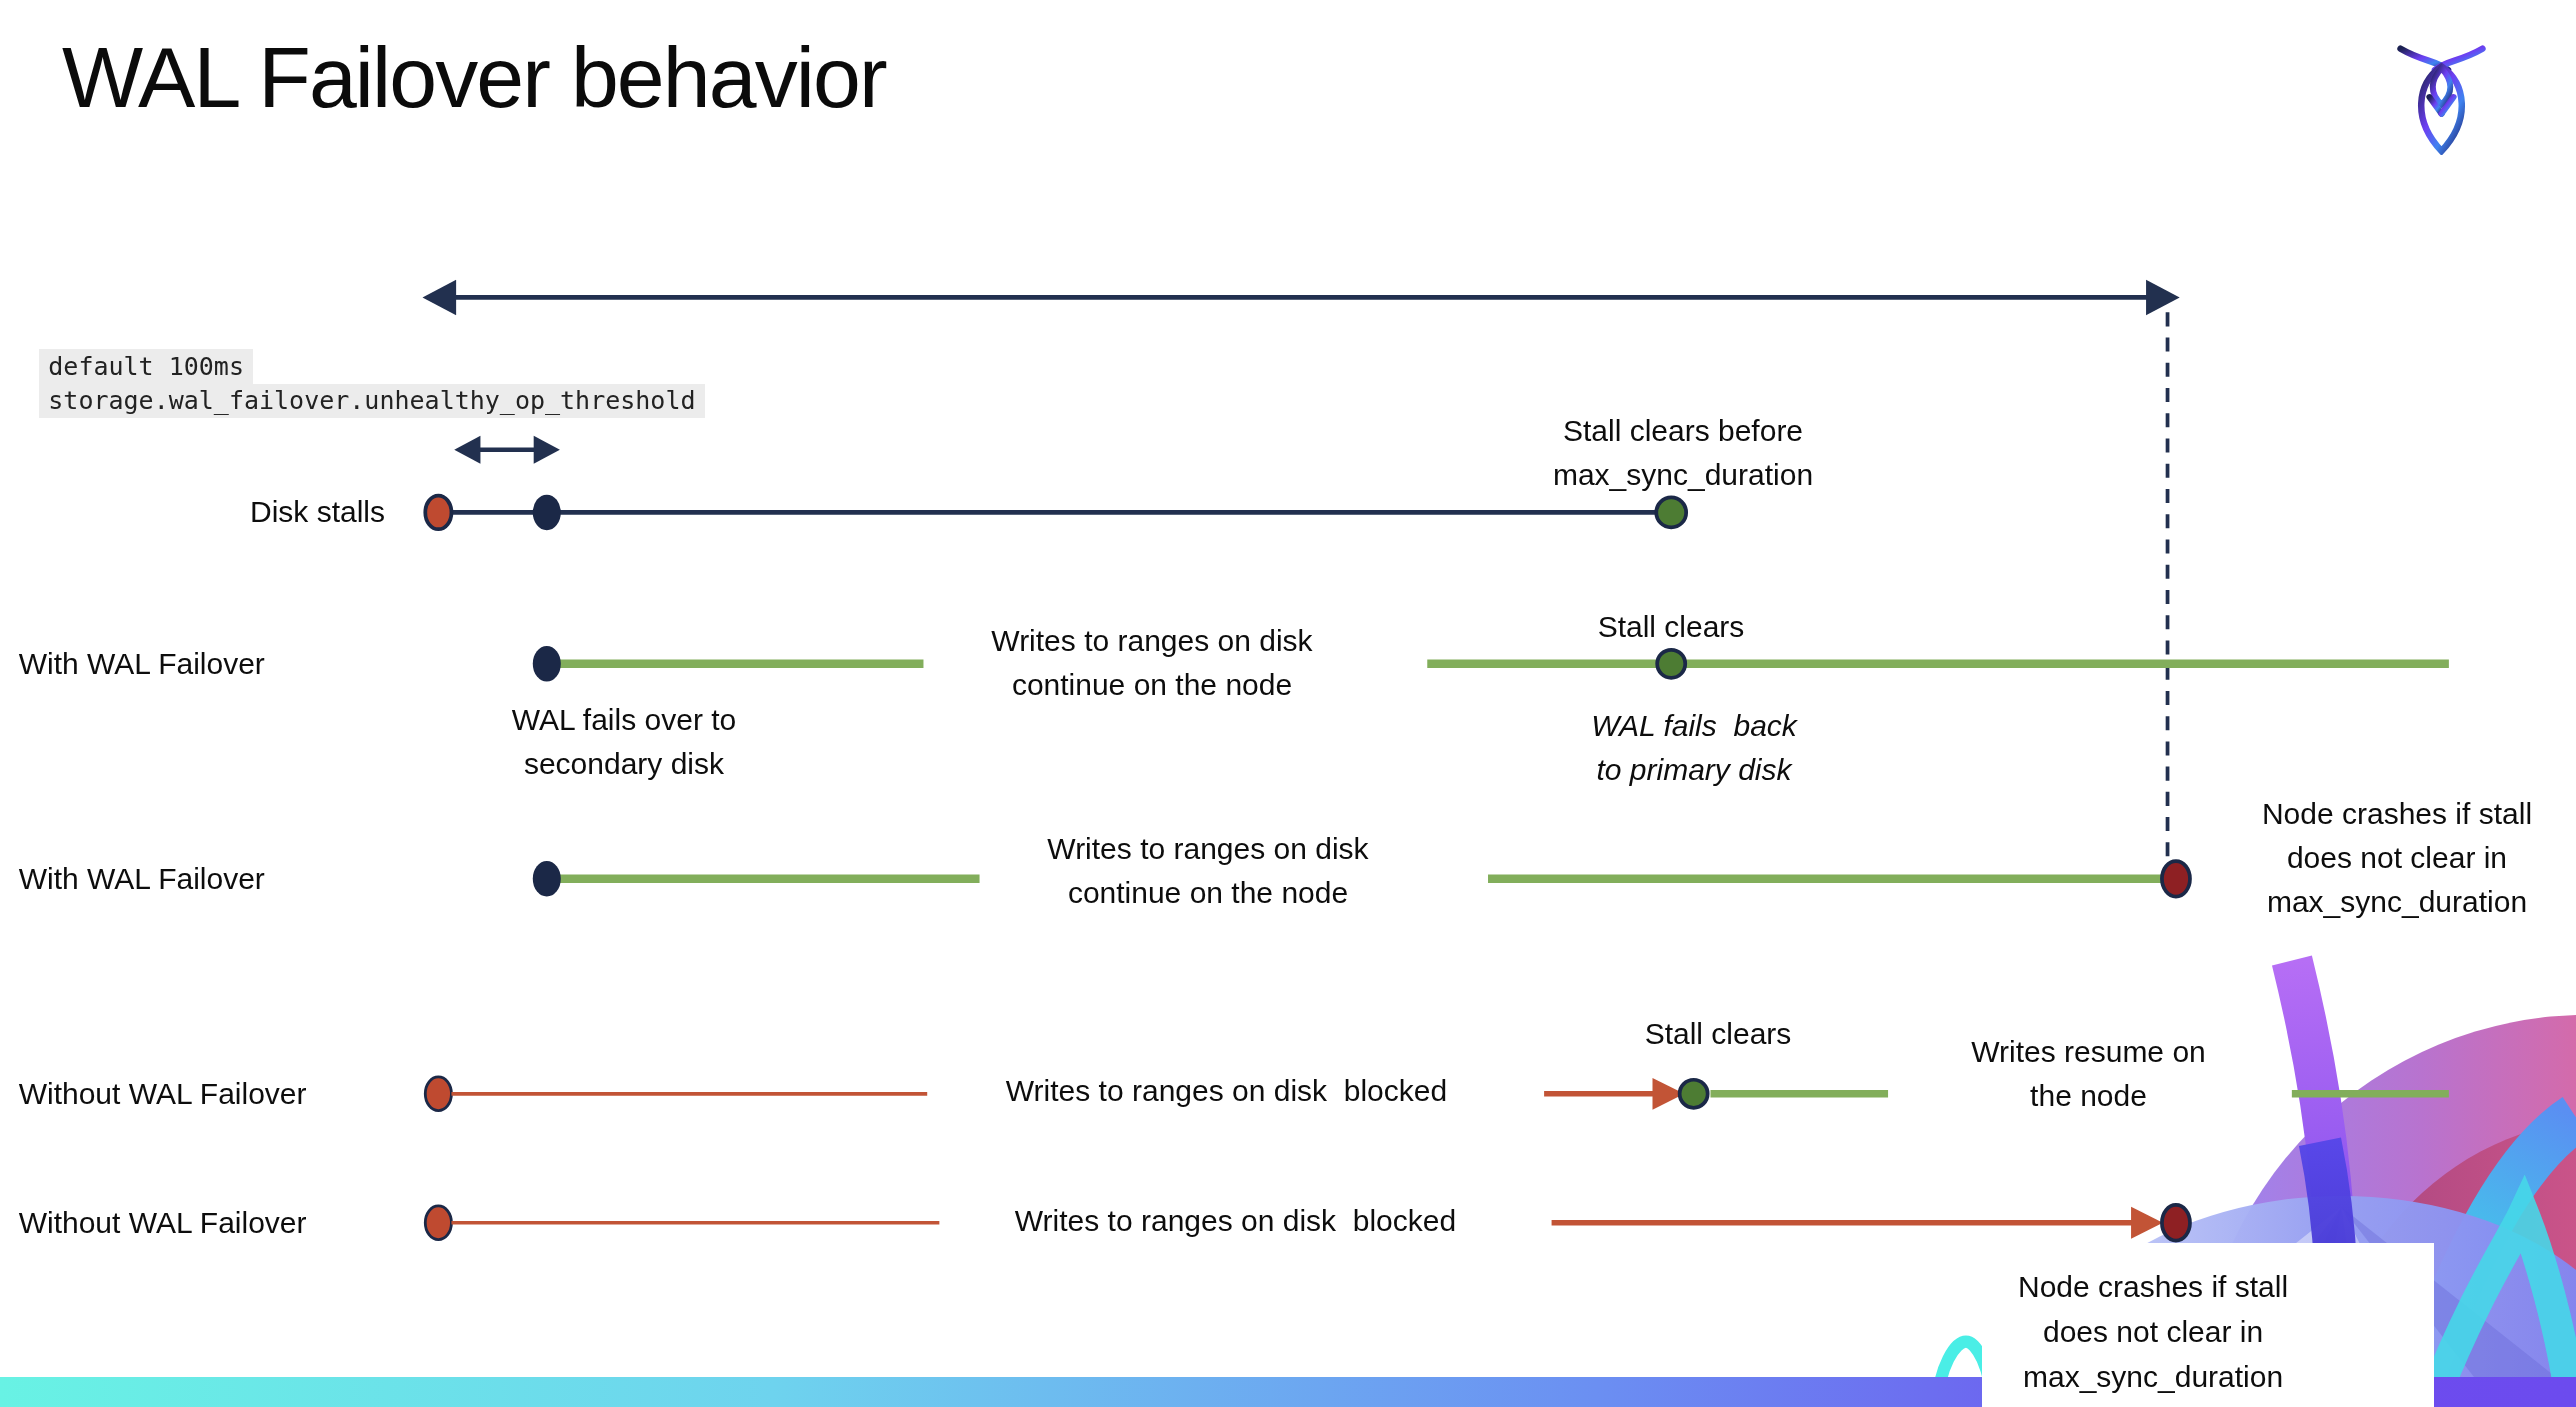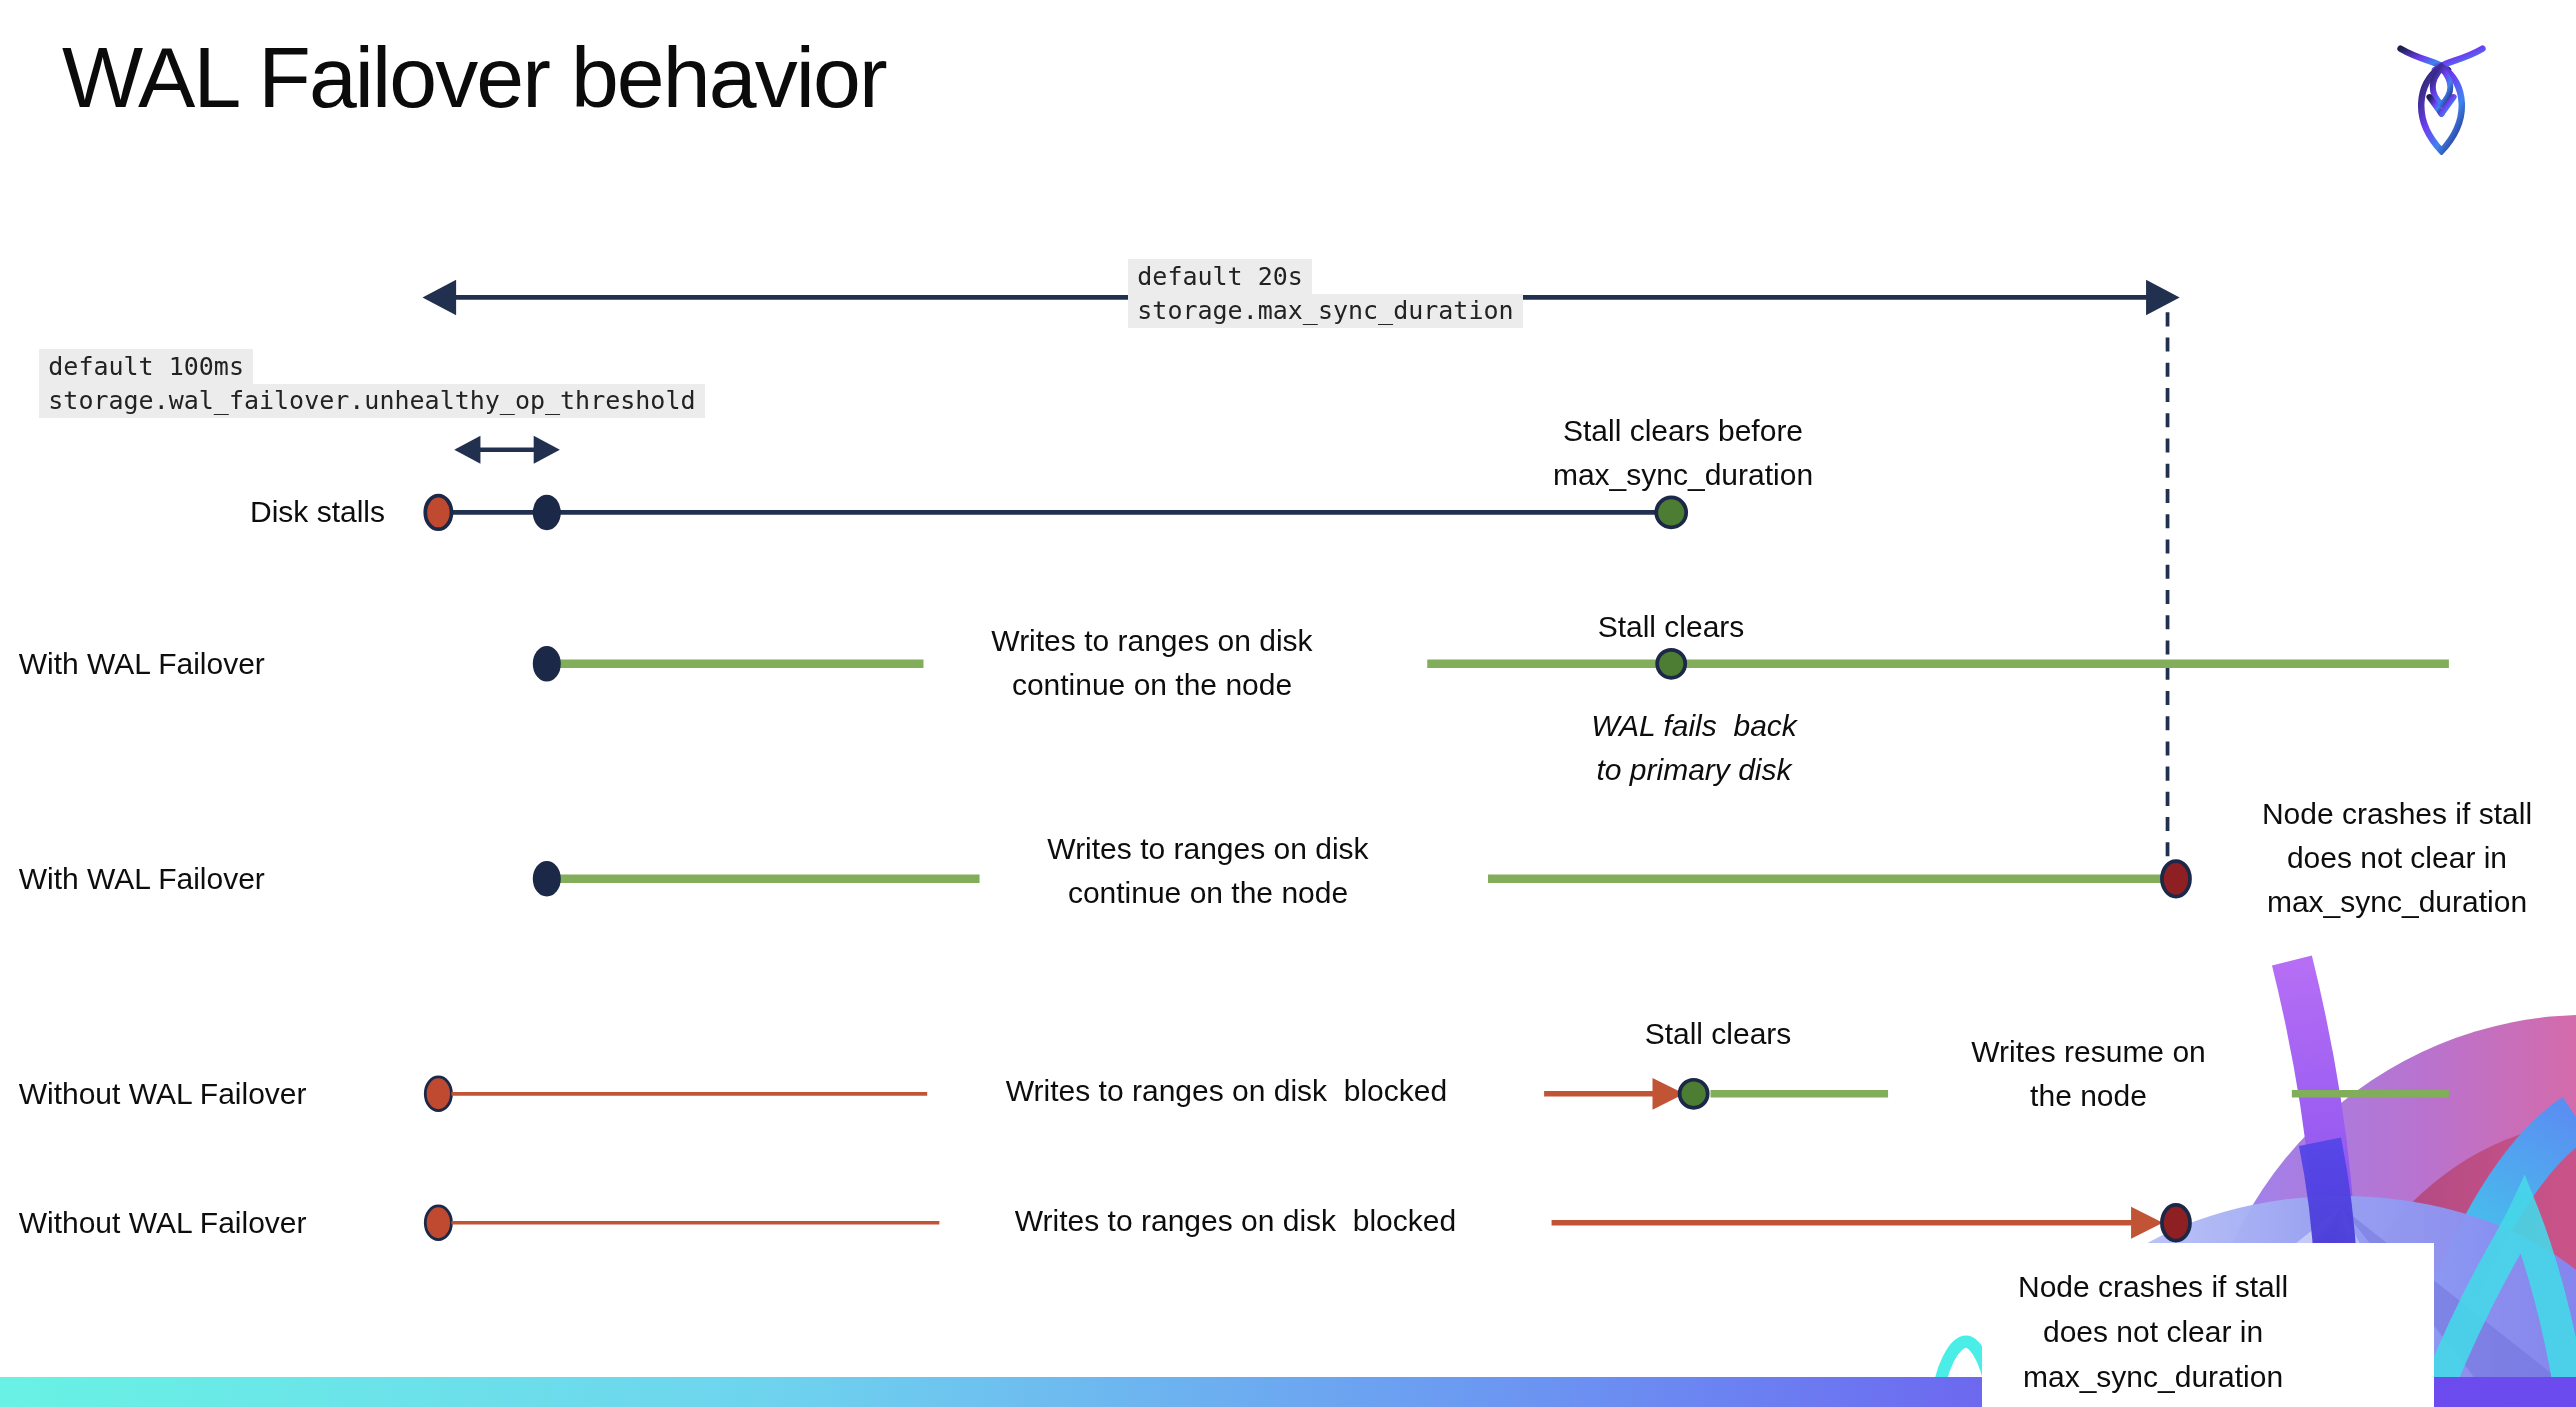--- a/index.html
+++ b/index.html
@@ -172,40 +172,38 @@
       <path d="M6,8 C30,22 44,20 57,31"></path>
       <path d="M94,8 C70,22 56,20 43,31"></path>
       <path d="M50,27 C24,45 18,84 50,118 C82,84 76,45 50,27 Z"></path>
       <path d="M50,29 C38,42 37,56 50,68 C63,56 62,42 50,29 Z" stroke-width="6.5"></path>
       <path d="M50,112 L50,70" stroke-width="6.5"></path>
       <path d="M50,78 L37,60" stroke-width="6.5"></path>
       <path d="M50,78 L63,60" stroke-width="6.5"></path>
     </g>
   </svg>
 
-  <div class="abs" style="left:1128px; top:259px; z-index:6;">
-    <span class="mono">default 20s</span><br>
-    <span class="mono">storage.max_sync_duration</span>
-  </div>
   <div class="abs" style="left:39px; top:349px; z-index:6;">
     <span class="mono">default 100ms</span><br>
     <span class="mono">storage.wal_failover.unhealthy_op_threshold</span>
   </div>
 
   <div class="abs row-label" style="left:28px; top:494px; width:357px;">Disk stalls</div>
   <div class="abs row-label" style="left:18.7px; top:646px; width:318px; text-align:left;">With WAL Failover</div>
   <div class="abs row-label" style="left:18.7px; top:861px; width:318px; text-align:left;">With WAL Failover</div>
   <div class="abs row-label" style="left:18.7px; top:1076px; width:374px; text-align:left;">Without WAL Failover</div>
   <div class="abs row-label" style="left:18.7px; top:1205px; width:374px; text-align:left;">Without WAL Failover</div>
 
   <div class="abs ann" style="left:1496px; top:409px; width:374px;text-align:center;">Stall clears before
 max_sync_duration</div>
   <div class="abs ann" style="left:965px; top:619px; width:374px;">Writes to ranges on disk
 continue on the node</div>
   <div class="abs ann" style="left:1531px; top:605px; width:280px;">Stall clears</div>
+  <div class="abs ann" style="left:437px; top:698px; width:374px;">WAL fails over to
+secondary disk</div>
   <div class="abs ann" style="left:1507px; top:704px; width:374px;font-style:italic;">WAL fails  back
 to primary disk</div>
   <div class="abs ann" style="left:1021px; top:827px; width:374px;">Writes to ranges on disk
 continue on the node</div>
   <div class="abs ann ann-left" style="left:2223px; top:792px; width:348px;">Node crashes if stall
 does not clear in
 max_sync_duration</div>
   <div class="abs ann" style="left:946px; top:1069px; width:561px;">Writes to ranges on disk  blocked</div>
   <div class="abs ann" style="left:1578px; top:1012px; width:280px;">Stall clears</div>
   <div class="abs ann" style="left:1925px; top:1030px; width:327px;">Writes resume on

